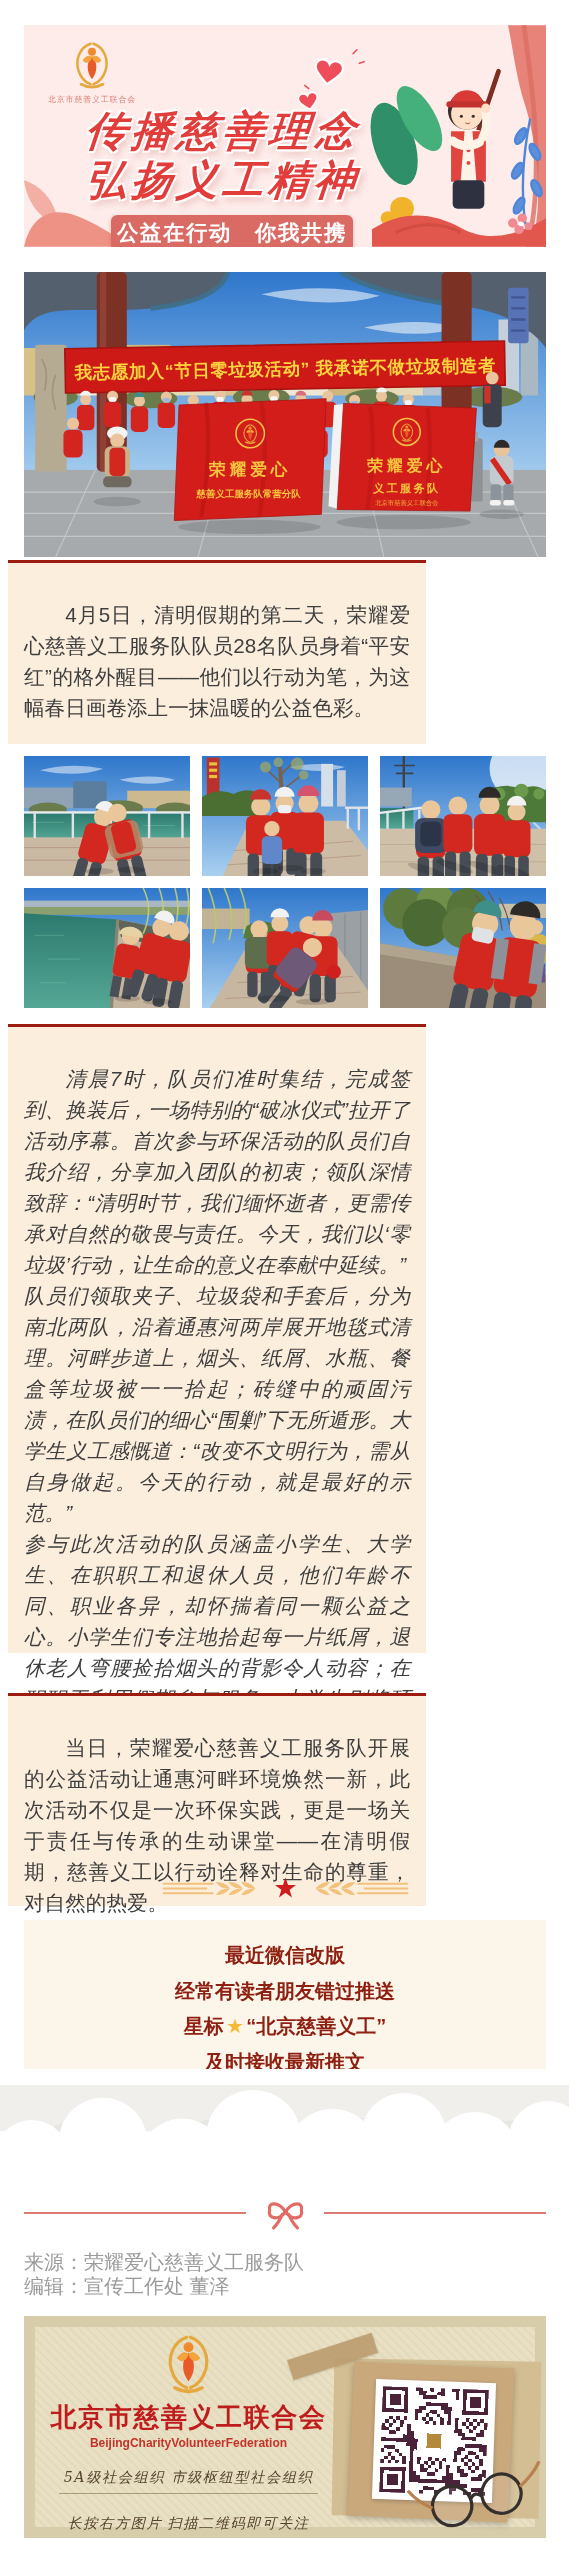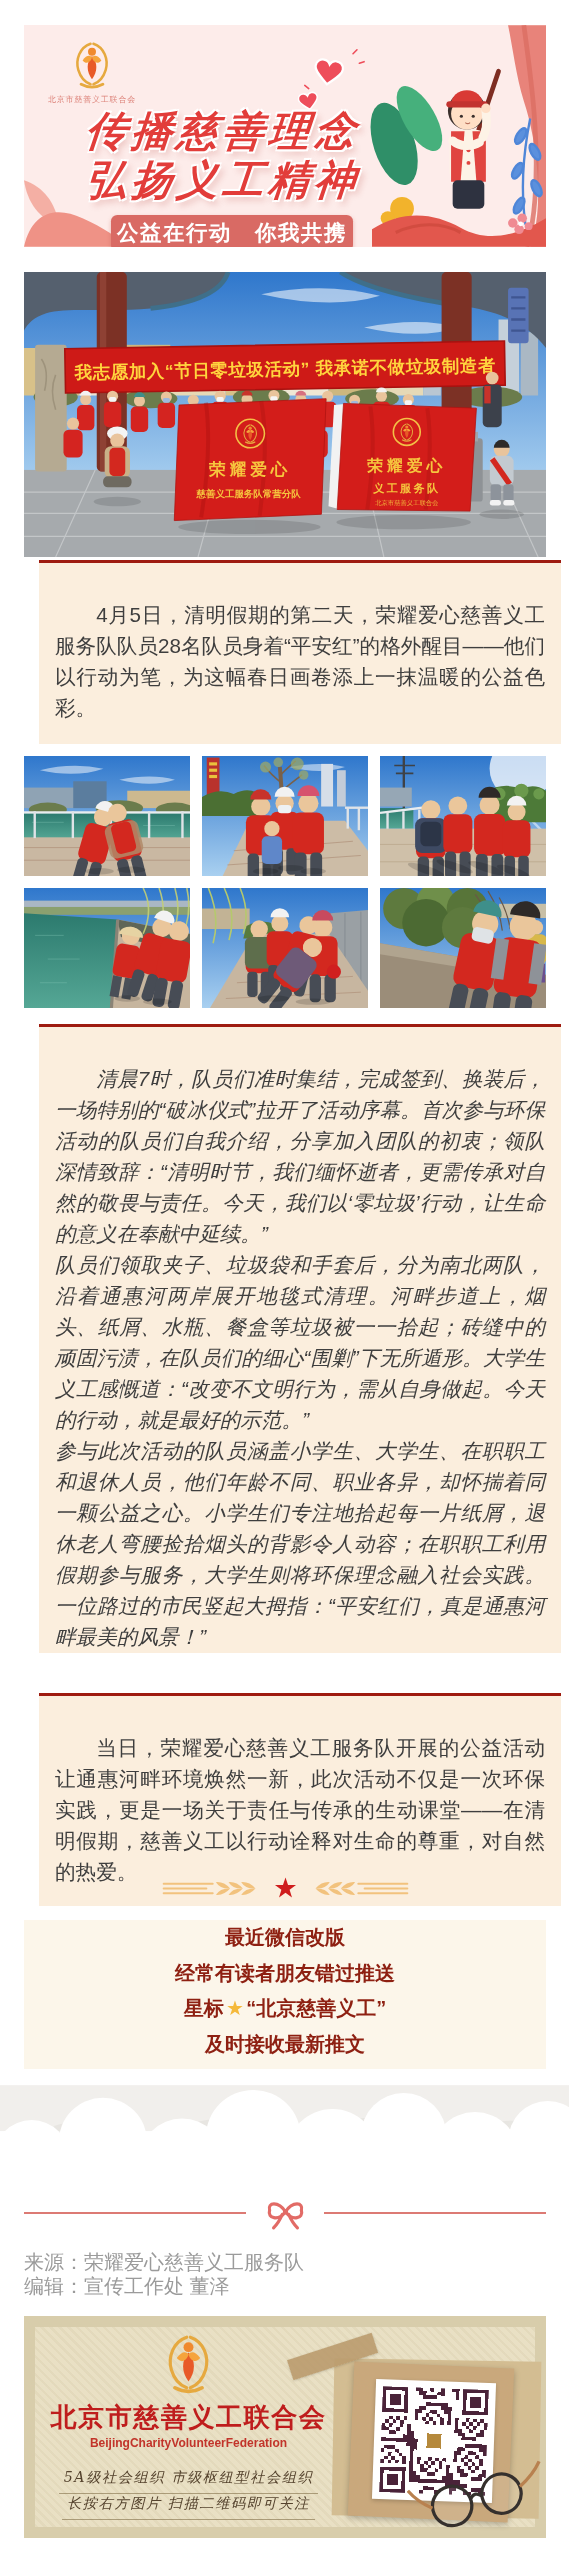--- a/index.html
+++ b/index.html
@@ -22,33 +22,33 @@
 
   
   .main-photo{position:absolute;left:24px;top:272px;width:522px;height:285px;overflow:hidden;background:#3a7fd5;}
   .main-photo svg{display:block;width:100%;height:100%;}
   .grid{position:absolute;left:24px;top:756px;width:522px;display:grid;
         grid-template-columns:repeat(3,166px);grid-auto-rows:120px;gap:12px;}
   .ph{overflow:hidden;background:#7db4e0;}
   .ph svg{display:block;width:100%;height:100%;}
 
   
-  .box{position:absolute;left:39px;width:522px;background:#fbeedd;border-top:3.2px solid #9e1b10;box-sizing:border-box;}
+  .box{position:absolute;left:8px;width:418px;background:#fbeedd;border-top:3.2px solid #9e1b10;box-sizing:border-box;}
   .box p{margin:0;font-size:20.6px;line-height:31px;color:#3e3e3e;text-align:justify;}
   .indent{text-indent:2em;}
   .box1{top:560px;height:184px;padding:36px 16px 0;}
   .box2{top:1024px;height:629px;padding:36px 16px 0;font-style:italic;}
   .box3{top:1653px;height:213px;padding:36px 16px 0;margin-top:40px;}
 
   
   .star-div{position:absolute;left:0;top:1875px;width:570px;display:flex;justify-content:center;}
 
   
   .notice{position:absolute;left:24px;top:1920px;width:522px;height:149px;background:#fcf6ea;
-          text-align:center;color:#8e2012;font-weight:bold;box-sizing:border-box;padding-top:4px;overflow:hidden;}
+          text-align:center;color:#8e2012;font-weight:bold;box-sizing:border-box;padding-top:22px;overflow:hidden;}
   .notice p{margin:0 0 8.7px;font-size:20px;line-height:27px;}
   .notice .last{margin-top:6.3px;font-family:Liberation Serif, serif;}
   .star-glyph{color:#f5b93a;padding:0 2.4px;}
 
   
   .clouds{position:absolute;left:0;top:2085px;width:570px;height:89px;}
   .bow-div{position:absolute;left:24px;top:2193px;width:522px;height:40px;display:flex;align-items:center;}
   .bow-line{height:1.6px;background:#dc7a74;flex:1;}
   .bow-gap{width:17.4px;}
   .bow-icon{width:43px;height:35px;}
@@ -59,21 +59,21 @@
   .footer{position:absolute;left:24px;top:2316px;width:522px;height:222px;background:#d8cdab;overflow:hidden;}
   .f-inner{position:absolute;left:11px;top:11px;right:11px;bottom:11px;background:#e9e0c4;
            background-image:repeating-linear-gradient(45deg,rgba(150,130,80,.07) 0 2.4px,transparent 2.4px 6.3px);}
   .f-left{position:absolute;left:22px;top:14.2px;width:285px;text-align:center;}
   .f-cn{font-size:26px;font-weight:bold;color:#bf1d1d;letter-spacing:1.6px;margin-top:1.6px;}
   .f-en{font-size:12px;color:#c2342a;font-weight:bold;margin-top:1.6px;}
   .f-hand{display:inline-block;font-family:"DejaVu Serif","Liberation Serif",serif;font-style:italic;
           color:#55432e;font-size:14.2px;letter-spacing:1.6px;border-bottom:0.8px solid rgba(120,100,60,.55);
           padding:0 4.7px 6.3px;}
   .f-hand1{margin-top:17.4px;}
-  .f-hand2{margin-top:0;}
+  .f-hand2{margin-top:20px;font-family:Liberation Serif, serif;}
   .qr-sheet{position:absolute;right:6.3px;top:44px;width:207px;height:157px;background:#d3bd92;transform:rotate(1deg);}
   .qr-card{position:absolute;right:35px;top:49px;width:160px;height:154px;background:#c9a87c;transform:rotate(2.5deg);
            box-shadow:0 2.4px 6.3px rgba(0,0,0,.25);}
   .qr-panel{position:absolute;right:52px;top:65px;width:120px;height:120px;background:#fff;display:flex;
             align-items:center;justify-content:center;transform:rotate(2deg);box-shadow:0 1.6px 4.7px rgba(0,0,0,.2);}
   .tape{position:absolute;right:169px;top:30px;width:89px;height:20.6px;background:rgba(187,156,111,.92);
         transform:rotate(-18deg);box-shadow:0 0.8px 2.4px rgba(0,0,0,.15);}
   .glasses{position:absolute;right:-4.7px;bottom:1.6px;width:144px;height:82px;}
 </style>
 </head>

